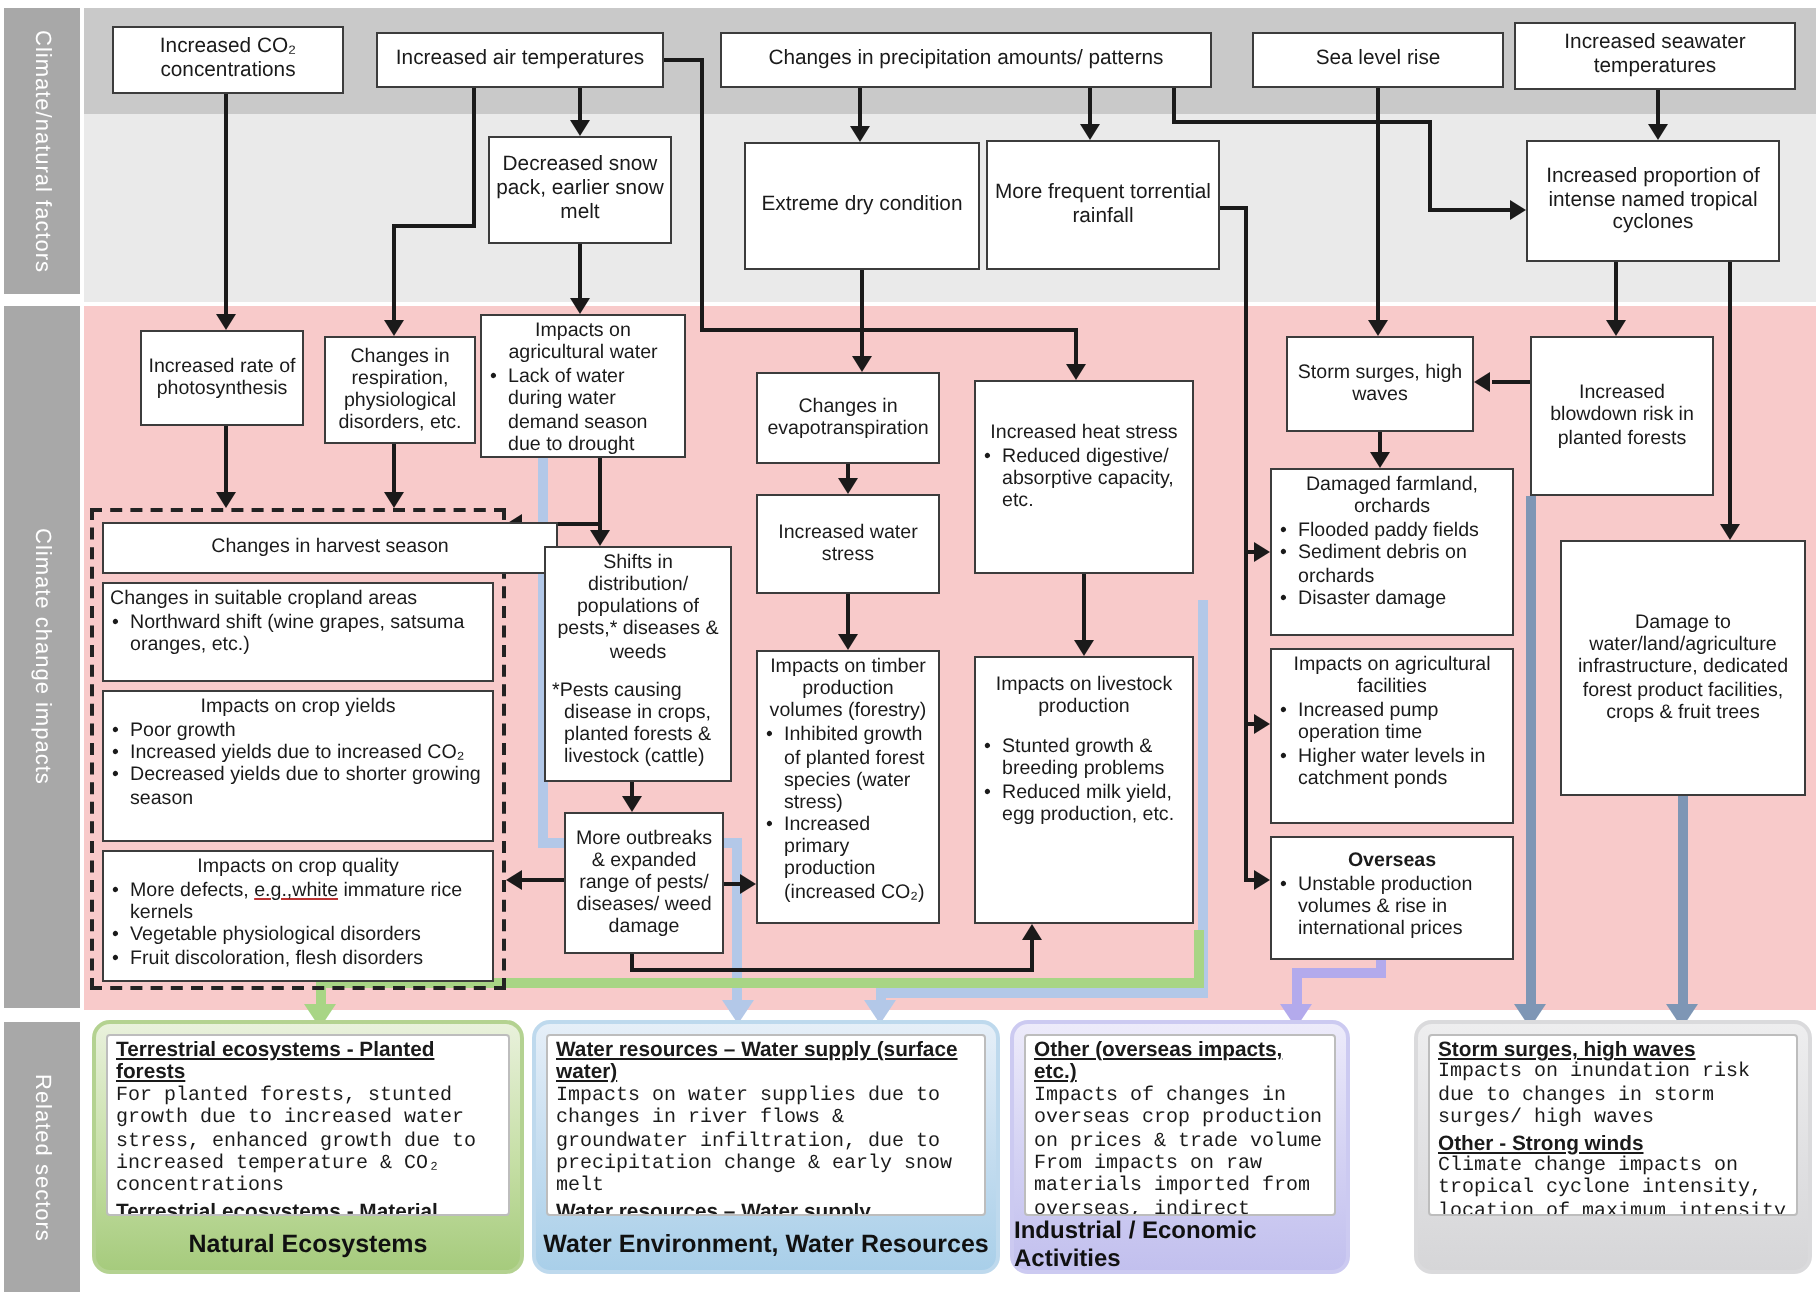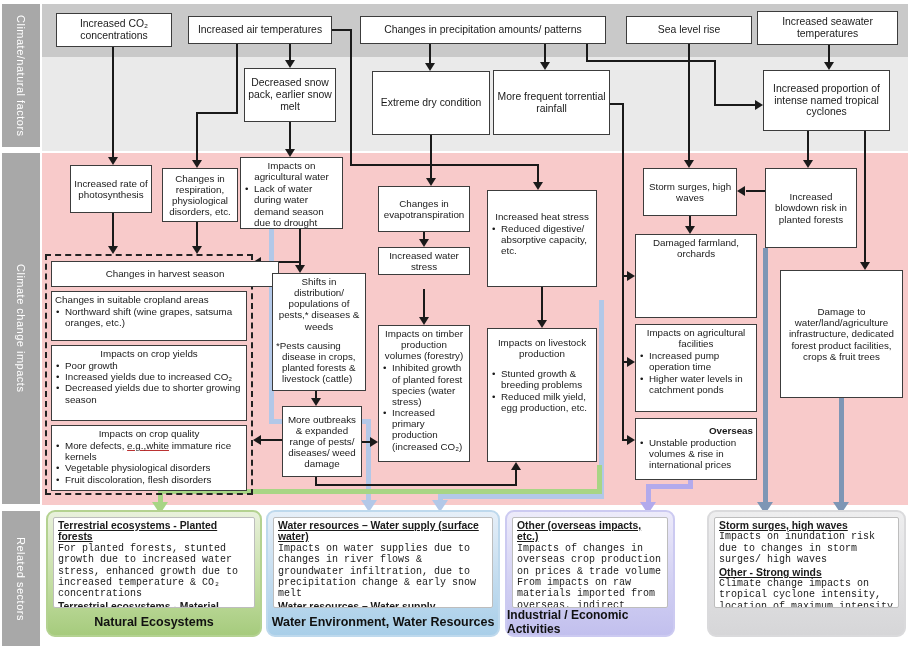--- a/index.html
+++ b/index.html
@@ -6,21 +6,21 @@
   #stage{position:relative;width:910px;height:650px;background:#fff;
     font-family:"Liberation Sans",sans-serif;color:#1a1a1a;overflow:hidden;}
   .band{position:absolute;}
   .side{position:absolute;background:#a8a8a8;color:#fff;display:flex;
     align-items:center;justify-content:center;writing-mode:vertical-rl;
     font-size:11px;letter-spacing:0.5px;text-align:center;}
   .bx{position:absolute;background:#fff;border:1px solid #3c3c3c;
     font-size:9.8px;line-height:1.14;box-sizing:border-box;padding:2px 3px;z-index:5;}
   .bx.c{display:flex;align-items:center;justify-content:center;text-align:center;}
   .bx .t{text-align:center;}
-  .bx .tl{text-align:right;font-weight:bold;}
+  .bx .tl{text-align:center;font-weight:bold;}
   .fb{font-size:10.4px;}
   .dash{position:absolute;border:2px dashed #222;box-sizing:border-box;z-index:4;background:transparent;}
   ul.bl{margin:1px 0 0 0;padding:0 0 0 9px;list-style:none;text-align:left;}
   ul.bl li{position:relative;padding-left:1px;margin:0;}
   ul.bl li::before{content:"\2022";position:absolute;left:-8px;}
   .note{text-align:left;margin-top:8px;padding-left:6px;text-indent:-6px;}
   .uw{text-decoration:underline;text-decoration-color:#b33;}
   .panel{position:absolute;border-radius:9px;box-sizing:border-box;z-index:5;}
   .panel .inner{position:absolute;left:5px;right:5px;top:5px;bottom:27px;
     background:#fff;border:1px solid #bdbdbd;border-radius:2px;padding:2px 4px;
@@ -214,21 +214,21 @@
     <div class="t">Shifts in distribution/ populations of pests,* diseases &amp; weeds</div>
     <div class="note">*Pests causing disease in crops, planted forests &amp; livestock (cattle)</div>
   </div>
   <div class="bx c" style="left:282px;top:406px;width:80px;height:71px;">
       <span>More outbreaks &amp; expanded range of pests/ diseases/ weed damage</span>
     </div>
 
   <div class="bx c" style="left:378px;top:186px;width:92px;height:46px;">
       <span>Changes in evapotranspiration</span>
     </div>
-  <div class="bx c" style="left:378px;top:247px;width:92px;height:28px;">
+  <div class="bx c" style="left:378px;top:247px;width:92px;height:50px;">
       <span>Increased water stress</span>
     </div>
   <div class="bx" style="left:378px;top:325px;width:92px;height:137px;">
     <div class="t">Impacts on timber production volumes (forestry)</div>
     <ul class="bl">
       <li>Inhibited growth of planted forest species (water stress)</li>
       <li>Increased primary production (increased CO₂)</li>
     </ul>
   </div>
 
@@ -247,20 +247,25 @@
   </div>
 
   <div class="bx c" style="left:643px;top:168px;width:94px;height:48px;">
       <span>Storm surges, high waves</span>
     </div>
   <div class="bx c" style="left:765px;top:168px;width:92px;height:80px;">
       <span>Increased blowdown risk in planted forests</span>
     </div>
   <div class="bx" style="left:635px;top:234px;width:122px;height:84px;">
     <div class="t">Damaged farmland, orchards</div>
+    <ul class="bl">
+      <li>Flooded paddy fields</li>
+      <li>Sediment debris on orchards</li>
+      <li>Disaster damage</li>
+    </ul>
   </div>
   <div class="bx" style="left:635px;top:324px;width:122px;height:88px;">
     <div class="t">Impacts on agricultural facilities</div>
     <ul class="bl">
       <li>Increased pump operation time</li>
       <li>Higher water levels in catchment ponds</li>
     </ul>
   </div>
   <div class="bx" style="left:635px;top:418px;width:122px;height:62px;padding-top:6px;">
     <div class="tl">Overseas</div>

